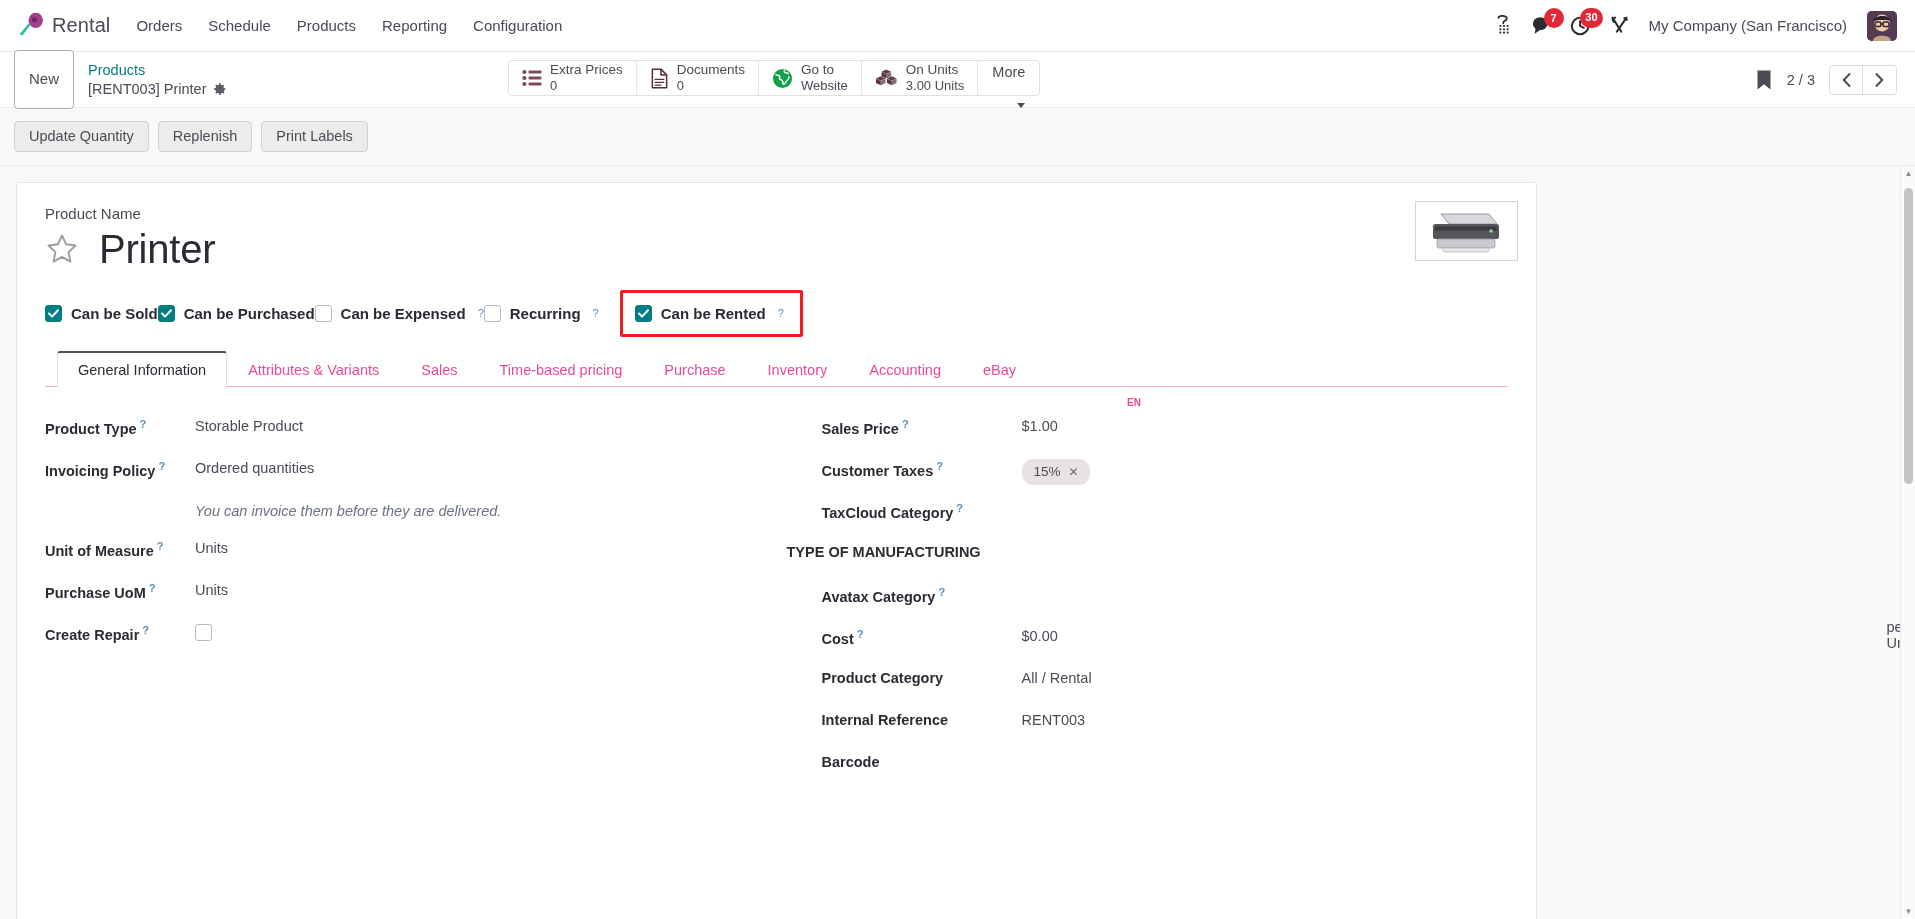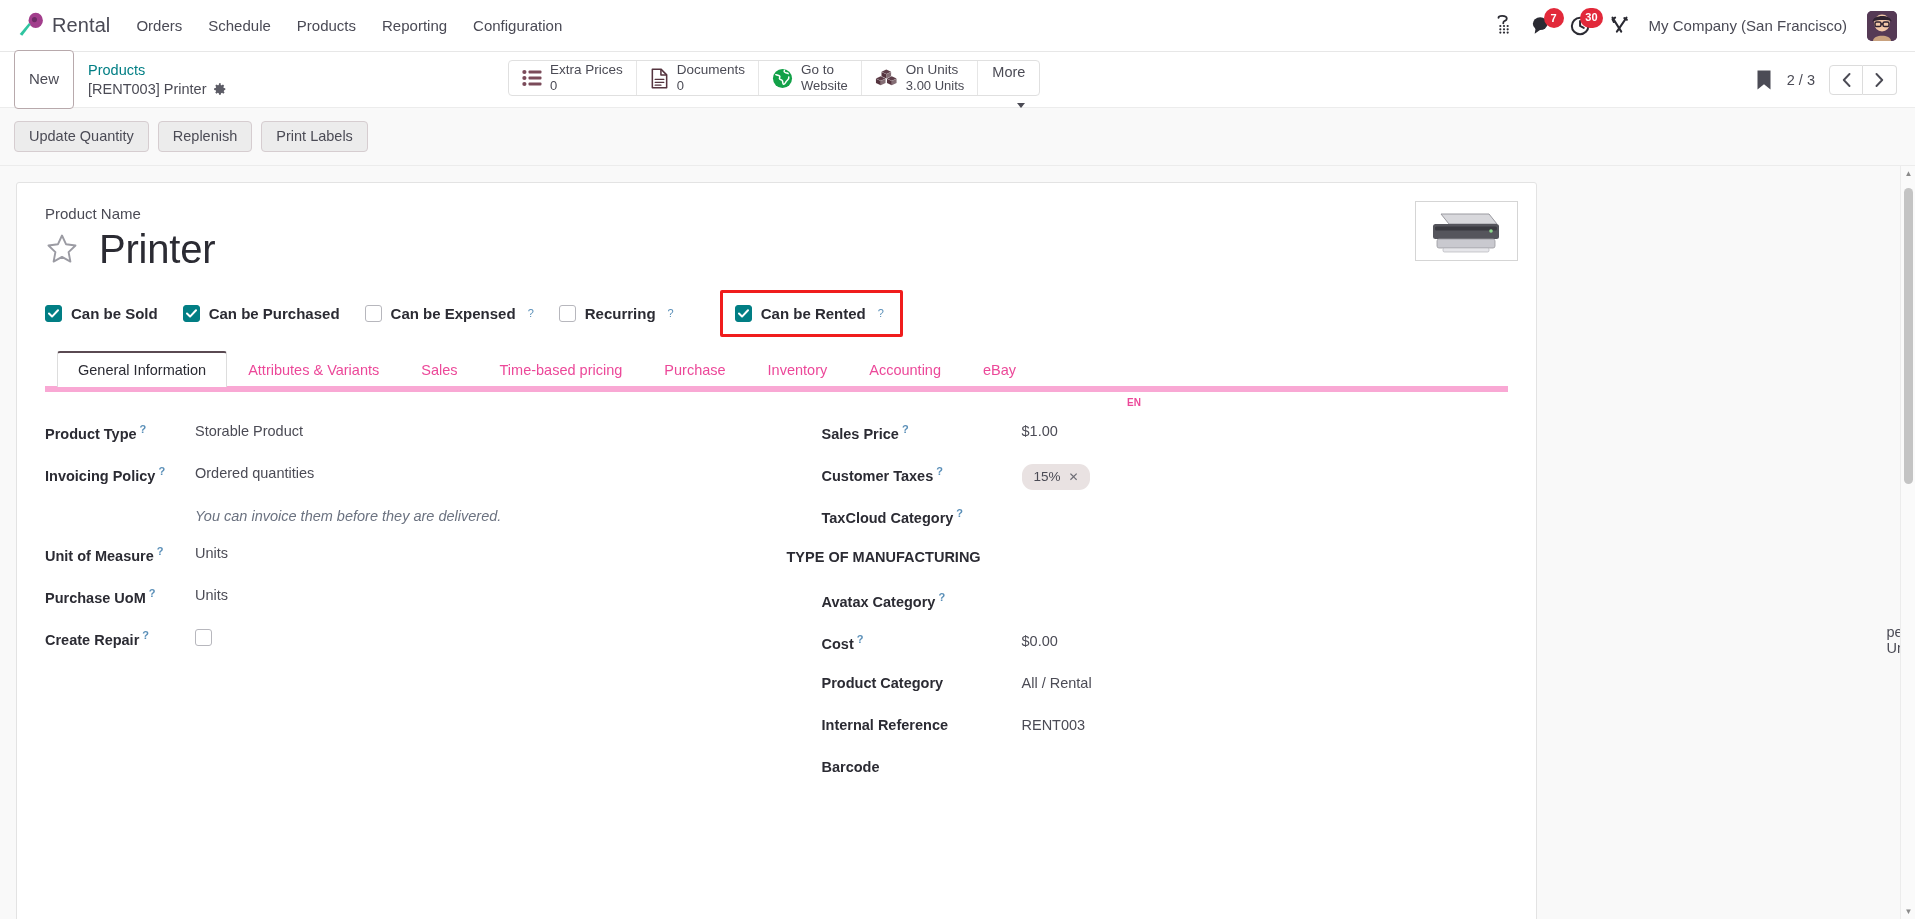--- a/index.html
+++ b/index.html
@@ -257,21 +257,20 @@
     display:flex; align-items:center; justify-content:center;
     cursor:pointer;
     overflow:hidden;
   }
 
   
   .cb-row {
     display:flex;
     align-items:center;
     margin-top:22px;
-    gap:25px;
     position:relative;
     height:42px;
   }
   .cb-item { display:flex; align-items:center; gap:9px; }
   .cb-box {
     width:17px;height:17px;
     border-radius:3px;
     border:1px solid #b7b7bd;
     background:#fff;
     display:flex;align-items:center;justify-content:center;
@@ -301,21 +300,21 @@
     border-radius:2px;
     padding:12px 16px 12px 12px;
     margin-left:21px;
     display:flex; align-items:center;
   }
 
   
   .tabs {
     display:flex;
     margin-top:16px;
-    border-bottom:6px solid #f9a8d4;
+    border-bottom:1px solid #f9a8d4;
     padding-left:12px;
   }
   .tab {
     padding:10px 20px 9px 20px;
     font-size:14.5px;
     color:#ec4899;
     cursor:pointer;
     border:1px solid transparent;
     border-bottom:none;
     background:transparent;

